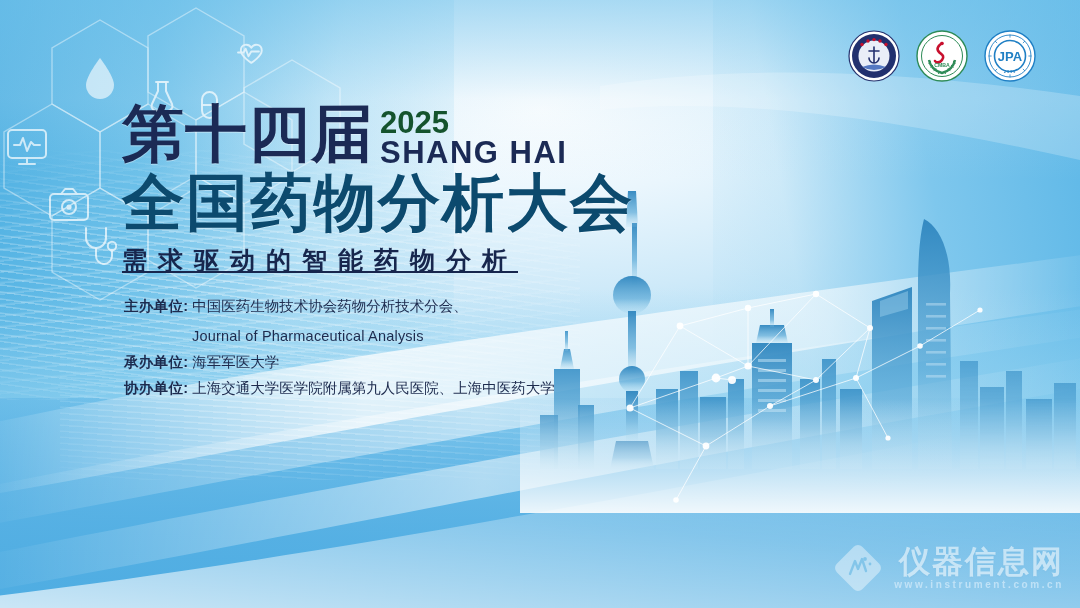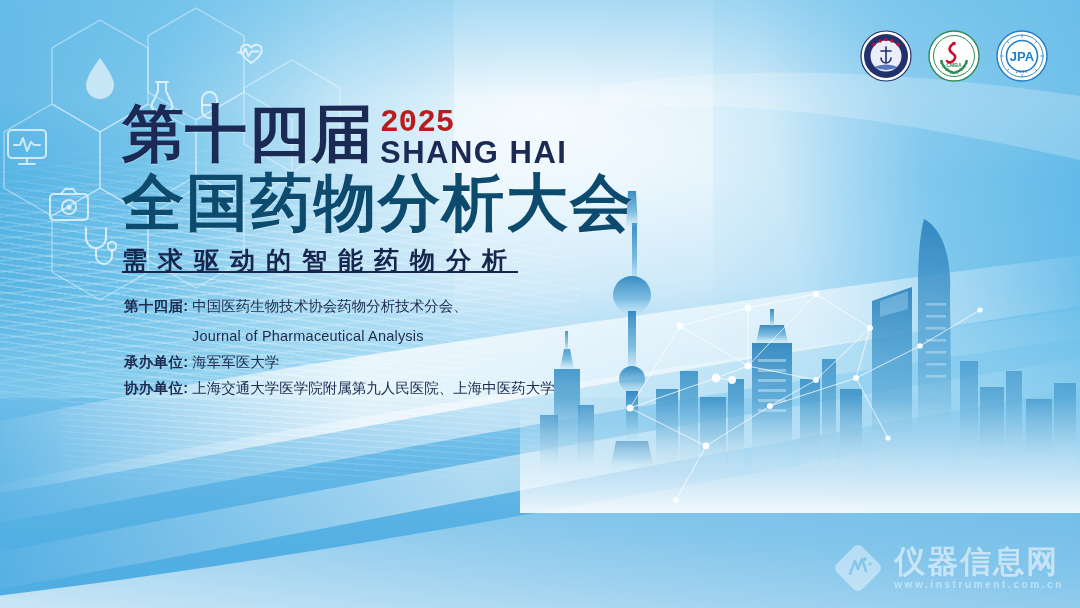--- a/index.html
+++ b/index.html
@@ -58,33 +58,33 @@
   .swoosh{position:absolute;inset:0;pointer-events:none;}
 
   
   .hexlayer{position:absolute;left:-20px;top:0;width:470px;height:330px;pointer-events:none;opacity:.75;}
 
   
   .skyline{position:absolute;right:0;bottom:95px;width:560px;height:330px;pointer-events:none;}
   .netlayer{position:absolute;right:0;bottom:60px;width:460px;height:260px;pointer-events:none;}
 
   
-  .logos{position:absolute;top:30px;right:32px;display:flex;gap:16px;align-items:center;}
+  .logos{position:absolute;top:30px;right:44px;display:flex;gap:16px;align-items:center;}
   .logo{width:52px;height:52px;border-radius:50%;position:relative;}
 
   
   .textblock{position:absolute;left:122px;top:104px;width:640px;}
   .row1{display:flex;align-items:flex-start;}
   .t-main{
     font-size:62px;line-height:60px;font-weight:900;color:#1b2a55;
     letter-spacing:1px;white-space:nowrap;
     text-shadow:0 1px 0 rgba(255,255,255,0.35);
   }
   .t-en{margin-left:6px;margin-top:4px;}
-  .t-year{font-size:31px;font-weight:900;color:#b91c1c;line-height:29px;letter-spacing:0px;font-family:Liberation Mono, monospace;}
+  .t-year{font-size:31px;font-weight:900;color:#14532d;line-height:29px;letter-spacing:0px;}
   .t-city{font-size:31px;font-weight:900;color:#1b2a55;line-height:31px;letter-spacing:1.5px;}
   .t-main2{
     font-size:62px;line-height:70px;font-weight:900;color:#0c4a6e;letter-spacing:2px;white-space:nowrap;
     text-shadow:0 1px 0 rgba(255,255,255,0.35);
   }
   .t-sub{
     margin-top:6px;font-size:25px;font-weight:700;color:#17264d;
     letter-spacing:11px;white-space:nowrap;text-decoration:underline;
   }
 
@@ -94,21 +94,21 @@
   .org-value{margin-left:4px;}
   .org-en{margin-left:68px;font-size:14.5px;line-height:21px;letter-spacing:.2px;margin-top:9px;}
   .org-gap{margin-top:5px;}
 
   
   .watermark{
     position:absolute;right:16px;bottom:14px;display:flex;align-items:center;gap:10px;
     opacity:.55;pointer-events:none;
   }
   .wm-mark{width:52px;height:52px;position:relative;}
-  .wm-text{display:flex;flex-direction:column;}
+  .wm-text{display:flex;flex-direction:column;text-align:right;}
   .wm-cn{font-size:31px;font-weight:900;color:#ffffff;letter-spacing:2px;line-height:33px;
          text-shadow:0 1px 2px rgba(120,180,220,.6);}
   .wm-url{font-size:10px;font-weight:700;color:#eaf6ff;letter-spacing:2.6px;line-height:14px;}
 </style>
 </head>
 <body>
 
 <div class="stage">
 
   <div class="bg-base"></div>
@@ -380,21 +380,21 @@
       </div>
     </div>
     <div class="t-main2">全国药物分析大会</div>
     <div class="t-sub">需求驱动的智能药物分析</div>
   </div>
 
   <div class="orgs">
 
     <div>
       <div class="org-line">
-        <span class="org-label">第十四届:</span>
+        <span class="org-label">主办单位:</span>
         <span class="org-value">中国医药生物技术协会药物分析技术分会、</span>
       </div>
       <div class="org-en">Journal of Pharmaceutical Analysis</div>
     </div>
 
     <div class="org-gap">
       <div class="org-line">
         <span class="org-label">承办单位:</span>
         <span class="org-value">海军军医大学</span>
       </div>

